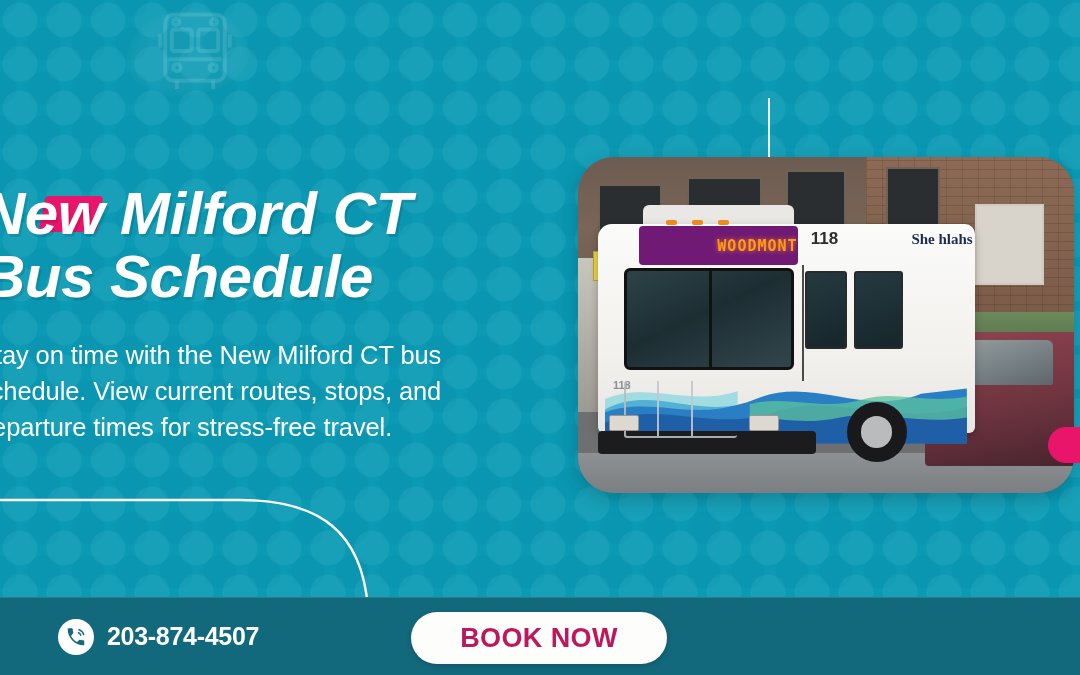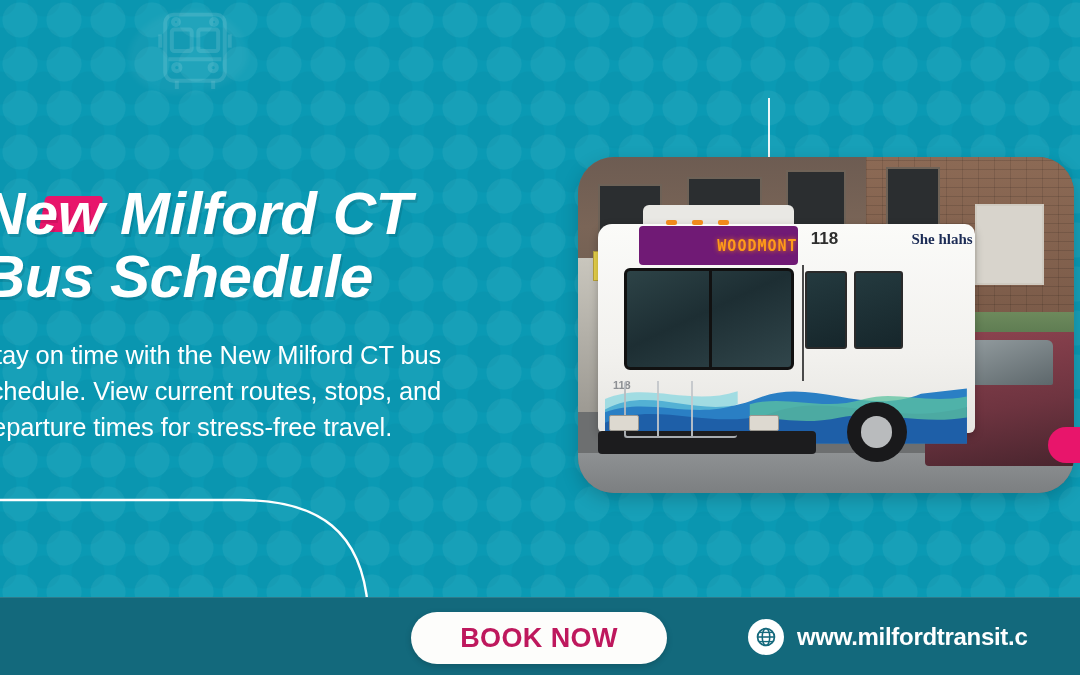--- a/index.html
+++ b/index.html
@@ -439,31 +439,29 @@
   <div class="pink-tab"></div>
 
   <div class="swoosh">
     <svg viewBox="0 0 420 140" preserveAspectRatio="none" xmlns="http://www.w3.org/2000/svg">
       <path d="M0,30 L240,30 C320,30 362,62 368,138 L420,138" fill="none" stroke="#ffffff" stroke-width="2.4" stroke-linecap="round"></path>
     </svg>
   </div>
 
   <div class="footer">
 
-
-    <div class="contact-item contact-web">
+    <div class="contact-item contact-phone">
       <span class="circ-icon">
         <svg viewBox="0 0 24 24" xmlns="http://www.w3.org/2000/svg">
-          <circle cx="12" cy="12" r="9.2" fill="none" stroke="#15697c" stroke-width="1.9"></circle>
-          <ellipse cx="12" cy="12" rx="4.1" ry="9.2" fill="none" stroke="#15697c" stroke-width="1.7"></ellipse>
-          <line x1="2.8" y1="12" x2="21.2" y2="12" stroke="#15697c" stroke-width="1.7"></line>
-          <line x1="4.3" y1="7" x2="19.7" y2="7" stroke="#15697c" stroke-width="1.5"></line>
-          <line x1="4.3" y1="17" x2="19.7" y2="17" stroke="#15697c" stroke-width="1.5"></line>
+          <path d="M6.6 10.8c1.5 2.9 3.7 5.1 6.6 6.6l2.2-2.2c.3-.3.7-.4 1-.2 1.1.4 2.3.6 3.6.6.6 0 1 .4 1 1v3.5c0 .6-.4 1-1 1C10.9 21.1 2.9 13.1 2.9 3.4c0-.6.4-1 1-1h3.5c.6 0 1 .4 1 1 0 1.2.2 2.4.6 3.6.1.4 0 .8-.2 1l-2.2 2.8z" fill="#15697c"></path>
+          <path d="M15.2 4.1a7.6 7.6 0 0 1 5.2 5.2" fill="none" stroke="#15697c" stroke-width="1.6" stroke-linecap="round"></path>
+          <path d="M14.6 7.4a4.2 4.2 0 0 1 2.6 2.6" fill="none" stroke="#15697c" stroke-width="1.6" stroke-linecap="round"></path>
         </svg>
       </span>
-      <span class="contact-text">www.milfordtransit.c</span>
+      <span class="contact-text">203-874-4507</span>
     </div>
 
+
   </div>
 
   <div class="book-btn">BOOK NOW</div>
 
 </div>
 
 </body></html>

